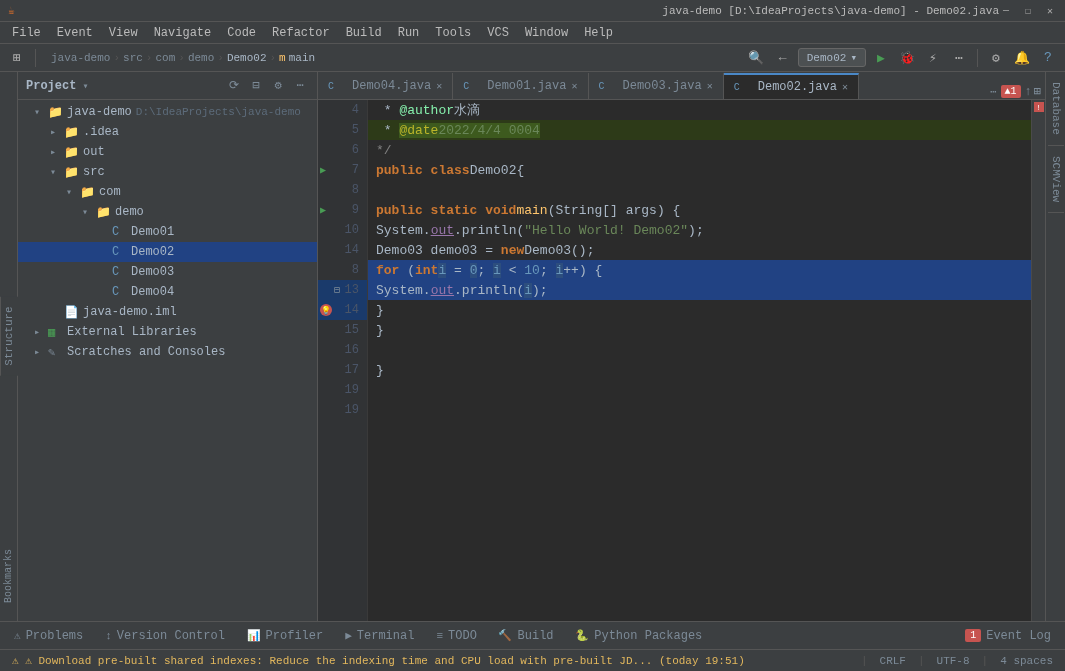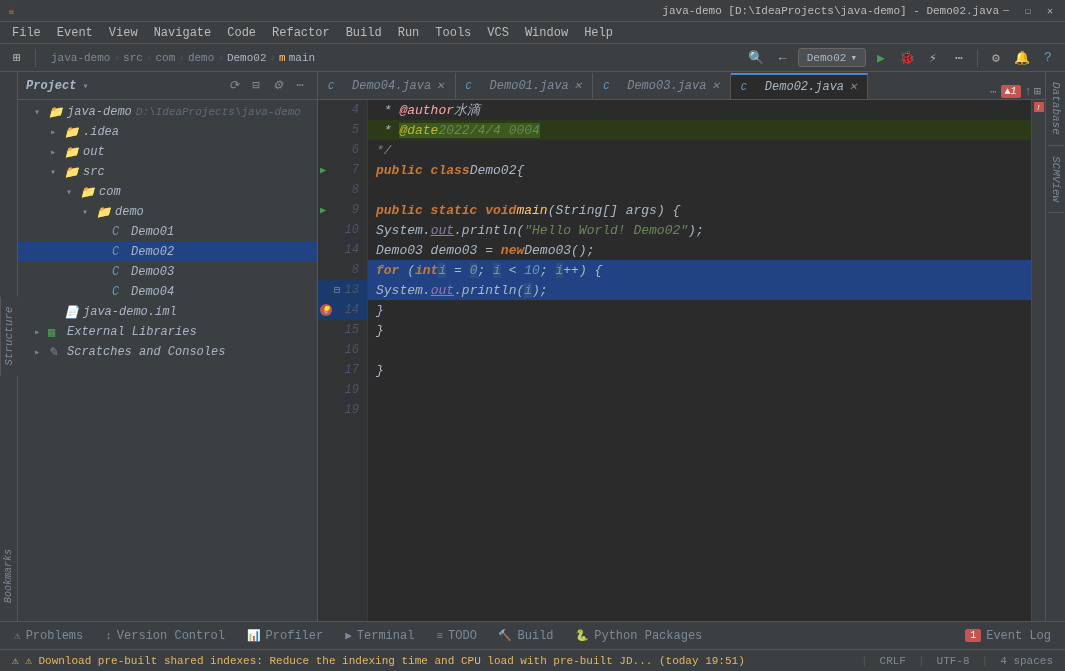--- a/index.html
+++ b/index.html
@@ -80,21 +80,20 @@
       color: #a9b7c6;
       font-size: 11px;
       display: flex; align-items: center; gap: 4px;
     }
 
     
     .main-content {
       display: flex;
       flex: 1;
       overflow: hidden;
-      font-style: italic;
     }
 
     
     .project-panel {
       width: 300px;
       background: #3c3f41;
       border-right: 1px solid #555;
       display: flex;
       flex-direction: column;
     }
@@ -249,21 +248,21 @@
       font-size: 13px;
       font-family: 'Consolas', 'Courier New', monospace;
       white-space: pre;
     }
     .code-line.highlighted { background: #214283; }
 
     
     .kw { color: #cc7832; font-weight: bold; }
     .str { color: #6a8759; }
     .num { color: #6897bb; }
-    .ann { color: #fca5a5; text-align: right; }
+    .ann { color: #86efac; text-align: right; }
     .cmt { color: #808080; }
     .fn { color: #ffc66d; }
     .cls { color: #a9b7c6; }
     .bracket { color: #a9b7c6; }
     .out-var { color: #9876aa; text-decoration: underline; }
 
     
     .scroll-gutter {
       width: 14px;
       background: #3c3f41;

